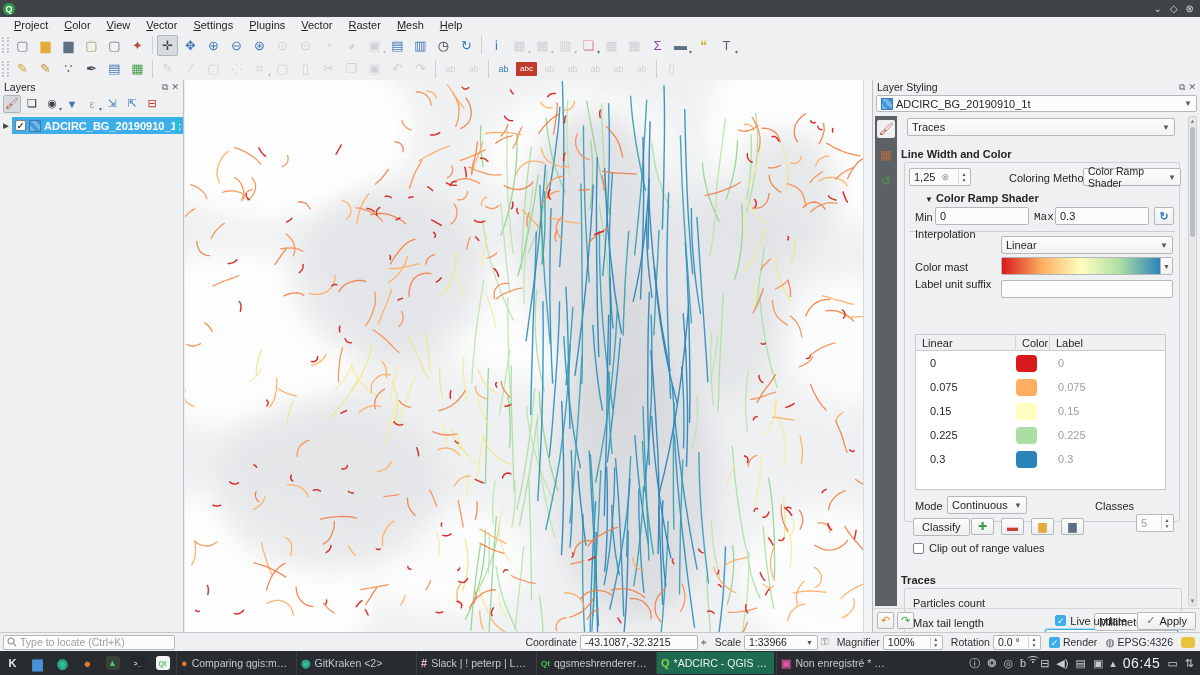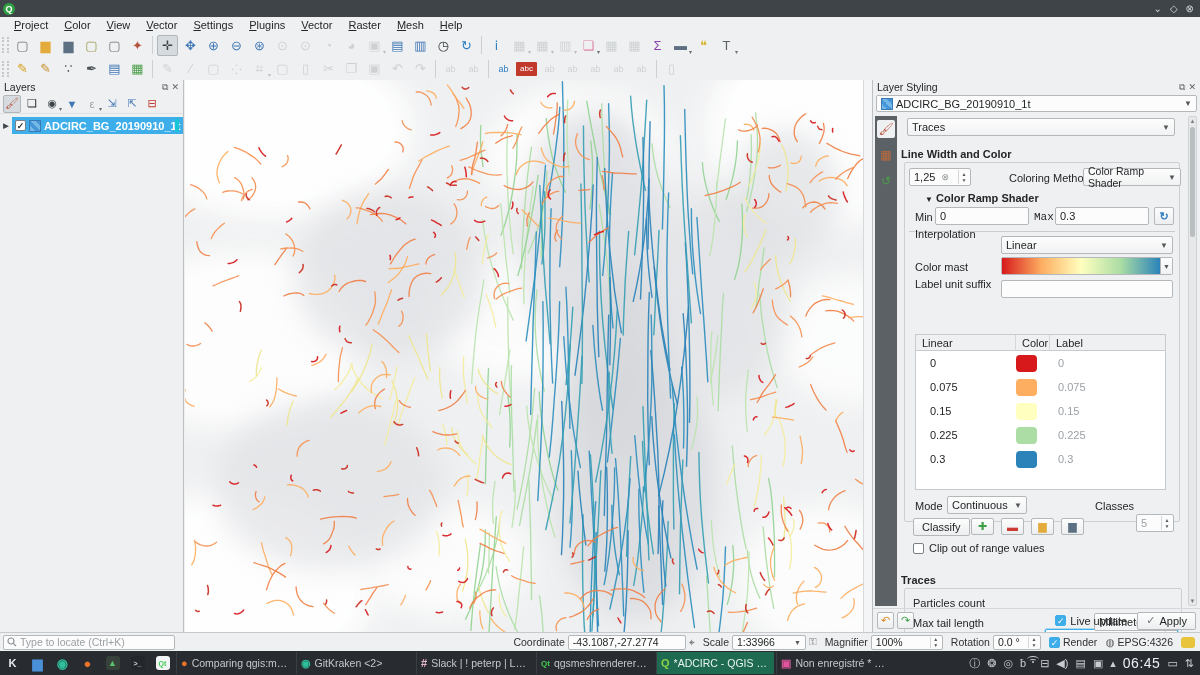--- a/index.html
+++ b/index.html
@@ -945,34 +945,34 @@
 <div id="statusbar">
   <div id="locator">
     <svg width="10" height="10" viewBox="0 0 10 10">
         <circle cx="4" cy="4" r="3" fill="none" stroke="#8d9296" stroke-width="1.2"></circle>
         <line x1="6.3" y1="6.3" x2="9" y2="9" stroke="#8d9296" stroke-width="1.2"></line>
       </svg>
     <span>Type to locate (Ctrl+K)</span>
   </div>
   <div class="sb-group" style="margin-left:auto;">
     <span class="sb-label">Coordinate</span>
-    <span class="sb-input" style="width:118px;">-43.1087,-27.2774</span>
+    <span class="sb-input" style="width:118px;">-43.1087,-32.3215</span>
     <span style="color:#55595c;">⌖</span>
   </div>
   <div class="sb-group">
     <span class="sb-label">Scale</span>
     <span class="sb-input" style="width:74px;">
         <span>1:33966</span>
         <span style="margin-left:auto; font-size:7px; color:#55595c;">▼</span>
       </span>
     <span style="color:#7b8084; font-size:10px;">⚿</span>
   </div>
   <div class="sb-group">
     <span class="sb-label">Magnifier</span>
-    <span class="sb-input spin" style="width:72px; position:relative; padding-right:4px;">
+    <span class="sb-input spin" style="width:60px; position:relative; padding-right:4px;">
         <span>100%</span>
         <span class="arrows">
           <span>▲</span>
           <span>▼</span>
         </span>
       </span>
   </div>
   <div class="sb-group">
     <span class="sb-label">Rotation</span>
     <span class="sb-input spin" style="width:48px; position:relative; padding-right:12px;">

